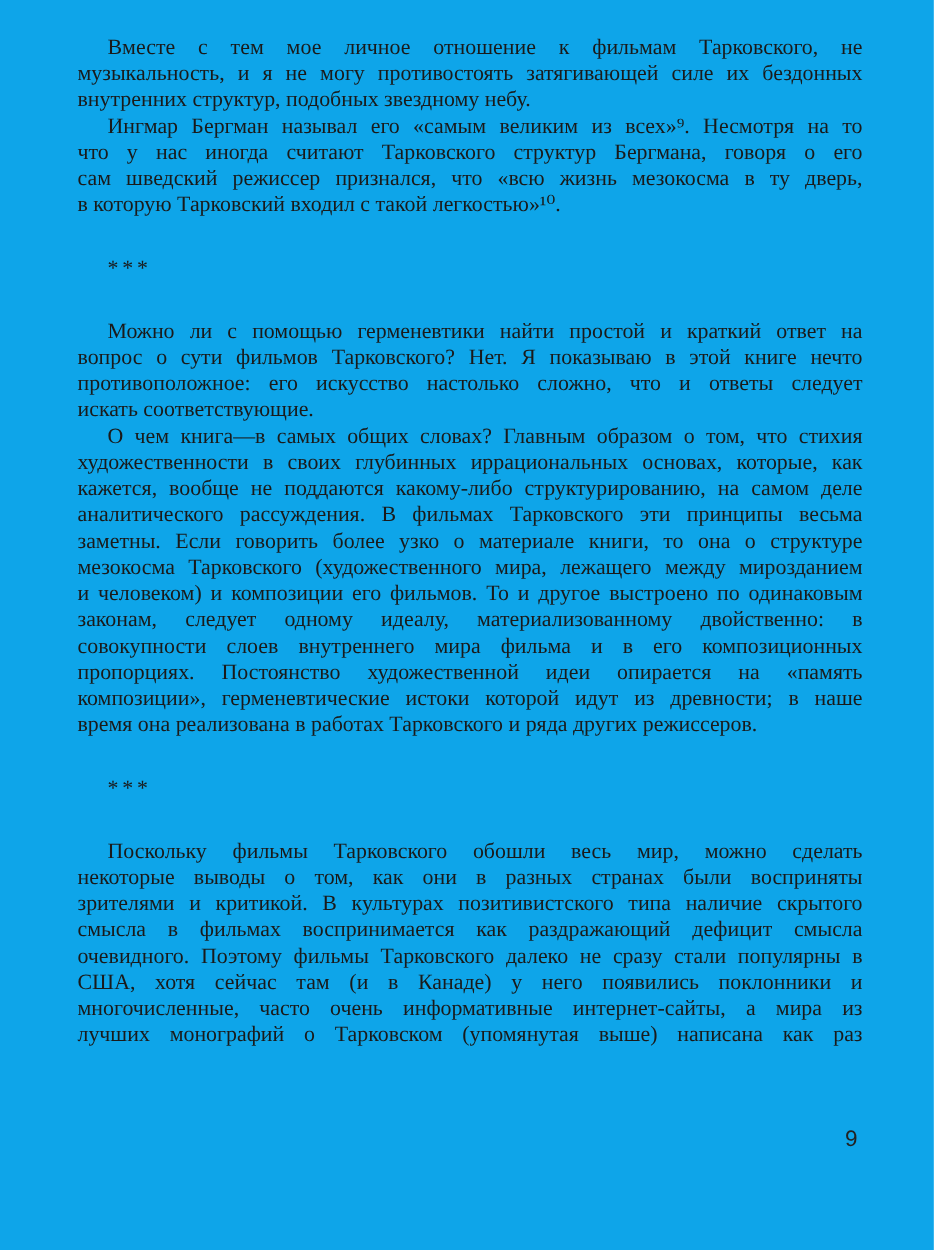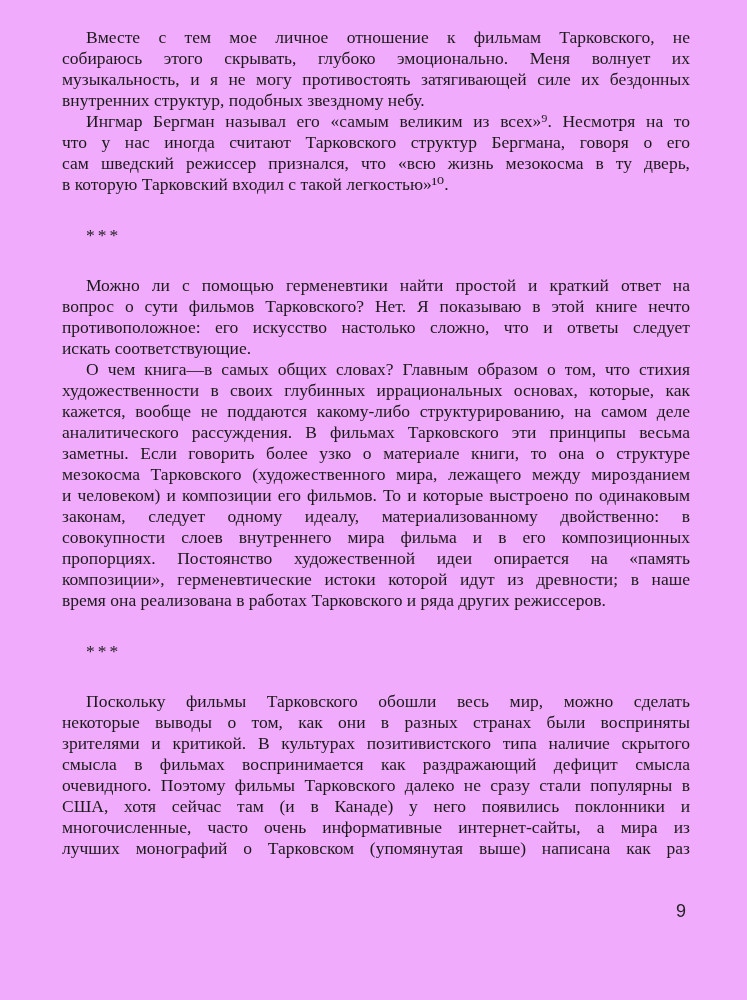--- a/index.html
+++ b/index.html
@@ -11,21 +11,21 @@
     height: 1000px;
     background: #ffffff;
     position: relative;
     overflow: hidden;
     font-family: "Liberation Serif", "DejaVu Serif", serif;
     color: #1a1a1a;
   }
   .page {
     position: absolute;
     inset: 0;
-    background: #f0abfc;
+    background: #0ea5e9;
   }
   .text-column {
     position: absolute;
     left: 62px;
     top: 27px;
     width: 628px;
   }
   .para {
     margin: 0;
   }
@@ -61,21 +61,20 @@
     color: #222222;
   }
 </style>
 </head>
 <body>
 
 <div class="page">
   <div class="text-column" id="text-column">
       <div class="para">
         <div class="line indent">Вместе с тем мое личное отношение к фильмам Тарковского, не</div>
-        <div class="line">собираюсь этого скрывать, глубоко эмоционально. Меня волнует их</div>
         <div class="line">музыкальность, и я не могу противостоять затягивающей силе их бездонных</div>
         <div class="line para-end">внутренних структур, подобных звездному небу.</div>
       </div>
       <div class="para">
         <div class="line indent">Ингмар Бергман называл его «самым великим из всех»⁹. Несмотря на то</div>
         <div class="line">что у нас иногда считают Тарковского структур Бергмана, говоря о его</div>
         <div class="line">сам шведский режиссер признался, что «всю жизнь мезокосма в ту дверь,</div>
         <div class="line para-end">в которую Тарковский входил с такой легкостью»¹⁰.</div>
       </div>
       <div class="separator">***</div>
@@ -85,21 +84,21 @@
         <div class="line">противоположное: его искусство настолько сложно, что и ответы следует</div>
         <div class="line para-end">искать соответствующие.</div>
       </div>
       <div class="para">
         <div class="line indent">О чем книга—в самых общих словах? Главным образом о том, что стихия</div>
         <div class="line">художественности в своих глубинных иррациональных основах, которые, как</div>
         <div class="line">кажется, вообще не поддаются какому-либо структурированию, на самом деле</div>
         <div class="line">аналитического рассуждения. В фильмах Тарковского эти принципы весьма</div>
         <div class="line">заметны. Если говорить более узко о материале книги, то она о структуре</div>
         <div class="line">мезокосма Тарковского (художественного мира, лежащего между мирозданием</div>
-        <div class="line">и человеком) и композиции его фильмов. То и которые выстроено по одинаковым</div>
+        <div class="line">и человеком) и композиции его фильмов. То и другое выстроено по одинаковым</div>
         <div class="line">законам, следует одному идеалу, материализованному двойственно: в</div>
         <div class="line">совокупности слоев внутреннего мира фильма и в его композиционных</div>
         <div class="line">пропорциях. Постоянство художественной идеи опирается на «память</div>
         <div class="line">композиции», герменевтические истоки которой идут из древности; в наше</div>
         <div class="line para-end">время она реализована в работах Тарковского и ряда других режиссеров.</div>
       </div>
       <div class="separator">***</div>
       <div class="para">
         <div class="line indent">Поскольку фильмы Тарковского обошли весь мир, можно сделать</div>
         <div class="line">некоторые выводы о том, как они в разных странах были восприняты</div>

